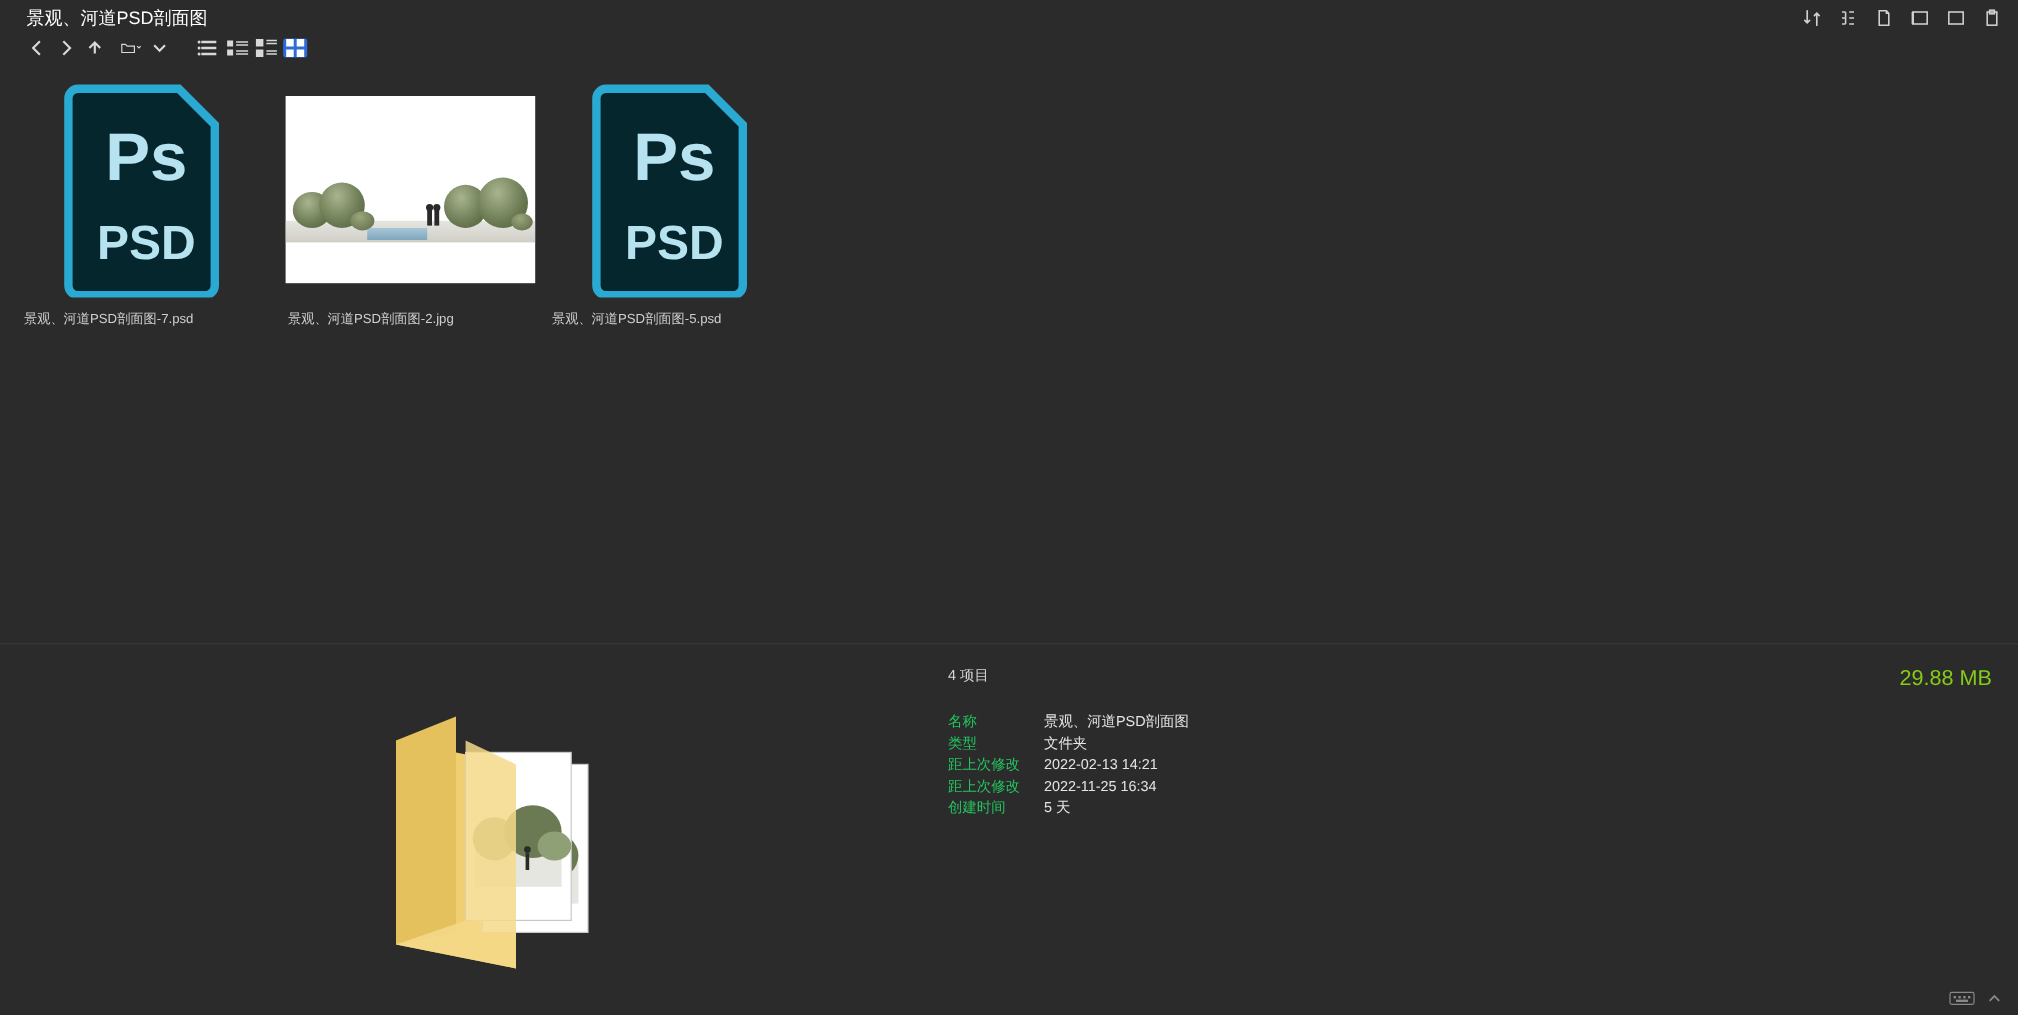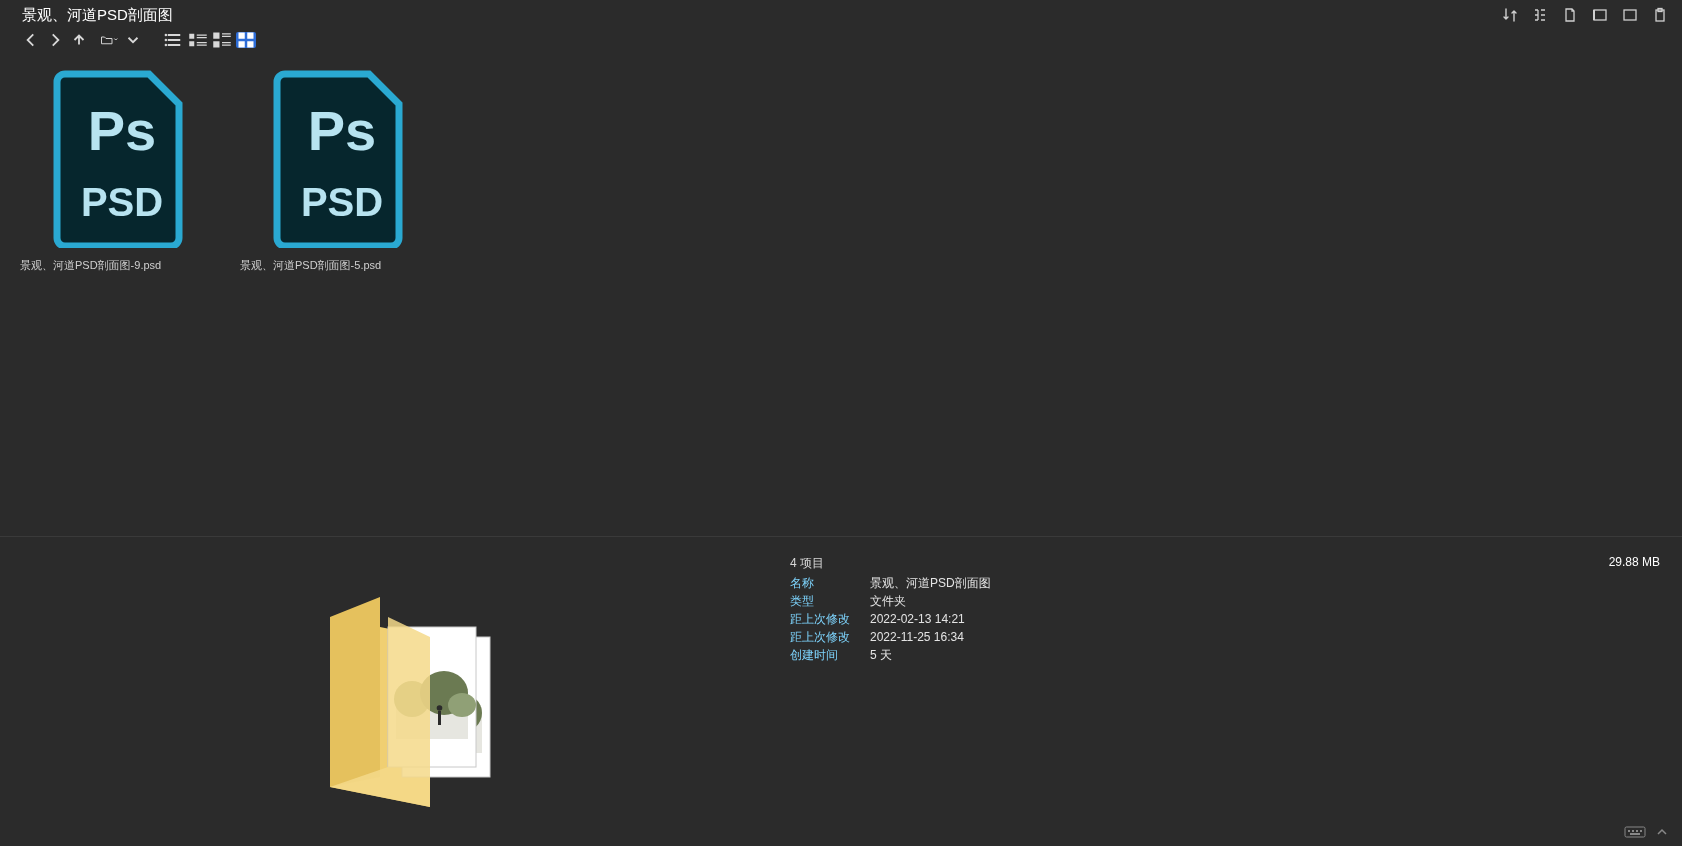--- a/index.html
+++ b/index.html
@@ -156,29 +156,29 @@
     }
     .folder-preview svg { width: 100%; height: 100%; }
     .info-block {
       position: absolute;
       left: 790px;
       top: 18px;
       font-size: 12px;
       color: #d6d6d6;
     }
     .info-row { display: flex; height: 18px; align-items: center; }
-    .info-label { width: 80px; color: #7dd3fc; }
+    .info-label { width: 80px; color: #22c55e; }
     .info-value { color: #e4e4e4; }
-    .item-count { margin-bottom: 2px; font-size: 12px; }
+    .item-count { margin-bottom: 20px; font-size: 12px; }
     .size-label {
       position: absolute;
       right: 22px;
       top: 18px;
-      font-size: 12px;
-      color: #ffffff;
+      font-size: 18px;
+      color: #84cc16;
     }
     .corner-bar {
       position: absolute;
       right: 12px; bottom: 6px;
       display: flex; gap: 8px;
       color: #888;
     }
   </style>
 </head>
 <body>
@@ -290,23 +290,40 @@
   <div class="file-item">
     <div class="thumb">
       <div class="psd-icon">
         <svg viewBox="0 0 154 180">
           <path d="M20 6 h84 l30 30 v134 a8 8 0 0 1 -8 8 H20 a8 8 0 0 1 -8 -8 V14 a8 8 0 0 1 8 -8 z" fill="#06262d" stroke="#2aa9d2" stroke-width="7"></path>
           <text x="77" y="82" text-anchor="middle" font-size="56" font-weight="700" font-family="Arial" fill="#b7e3f0">Ps</text>
           <text x="77" y="148" text-anchor="middle" font-size="40" font-weight="600" font-family="Arial" fill="#b7e3f0">PSD</text>
         </svg>
       </div>
     </div>
-    <div class="filename">景观、河道PSD剖面图-9.psd</div>
-  </div>
-
+    <div class="filename">景观、河道PSD剖面图-7.psd</div>
+  </div>
+
+  <div class="file-item">
+    <div class="thumb">
+      <div class="landscape">
+        <div class="ground"></div>
+        <div class="river" style="left:68px;width:50px"></div>
+        <div class="tree" style="left:6px;width:32px;height:30px"></div>
+        <div class="tree" style="left:28px;width:38px;height:38px"></div>
+        <div class="bush" style="left:54px;width:20px;height:16px"></div>
+        <div class="person" style="left:118px"></div>
+        <div class="person" style="left:124px"></div>
+        <div class="tree" style="left:132px;width:36px;height:36px"></div>
+        <div class="tree" style="left:160px;width:42px;height:42px"></div>
+        <div class="bush" style="left:188px;width:18px;height:14px"></div>
+      </div>
+    </div>
+    <div class="filename">景观、河道PSD剖面图-2.jpg</div>
+  </div>
 
   <div class="file-item">
     <div class="thumb">
       <div class="psd-icon">
         <svg viewBox="0 0 154 180">
           <path d="M20 6 h84 l30 30 v134 a8 8 0 0 1 -8 8 H20 a8 8 0 0 1 -8 -8 V14 a8 8 0 0 1 8 -8 z" fill="#06262d" stroke="#2aa9d2" stroke-width="7"></path>
           <text x="77" y="82" text-anchor="middle" font-size="56" font-weight="700" font-family="Arial" fill="#b7e3f0">Ps</text>
           <text x="77" y="148" text-anchor="middle" font-size="40" font-weight="600" font-family="Arial" fill="#b7e3f0">PSD</text>
         </svg>
       </div>

